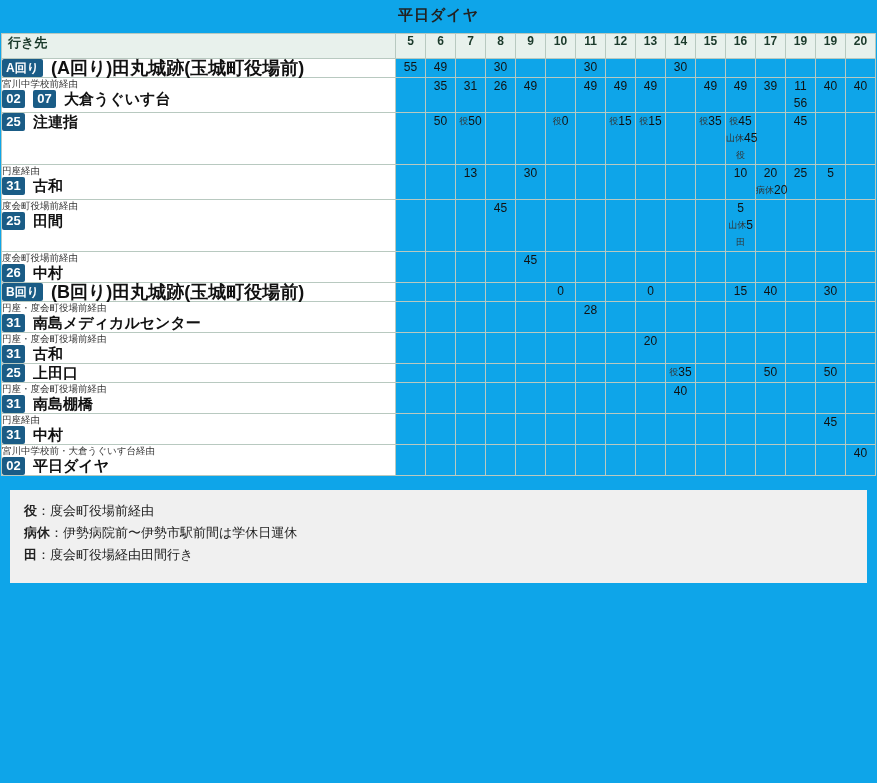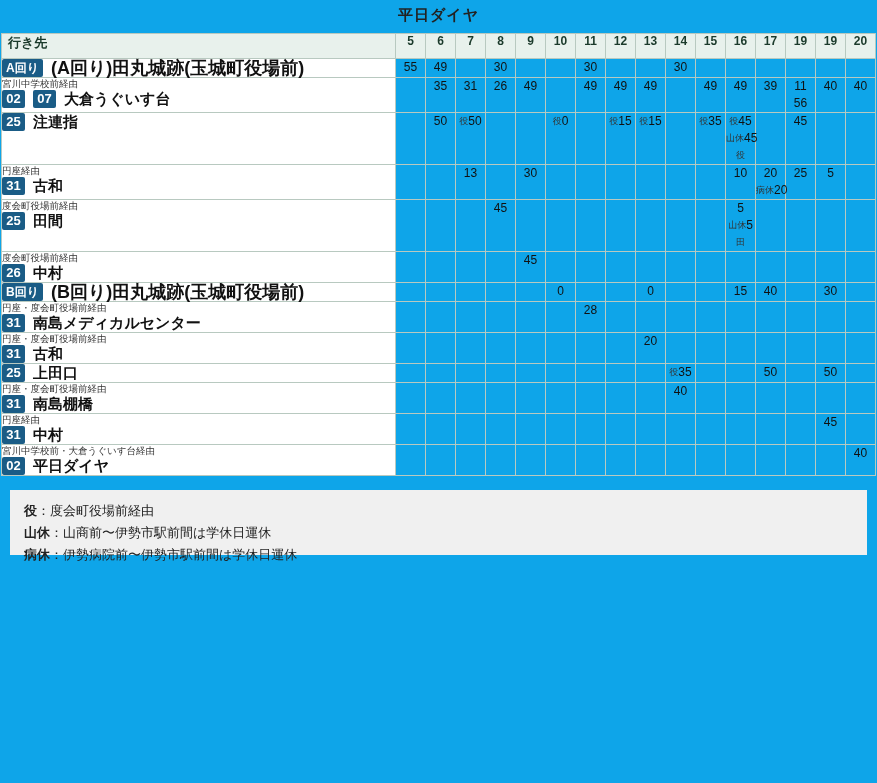--- a/index.html
+++ b/index.html
@@ -110,21 +110,21 @@
     color: #333;
     vertical-align: 1px;
   }
   .legend {
     margin: 14px 10px 0 10px;
     background: #f0f0f0;
     padding: 10px 14px 12px 14px;
     font-size: 13px;
     line-height: 22px;
     color: #222;
-    height: 65px;
+    height: 93px;
     box-sizing: border-box;
   }
   .legend b { font-weight: bold; }
 </style>
 </head>
 <body>
 
 <div id="page">
 
   <div class="title">平日ダイヤ</div>
@@ -574,17 +574,17 @@
           <td class="time"></td>
           <td class="time">
             <span class="tm">40</span>
           </td>
         </tr>
       </tbody>
   </table>
 
   <div class="legend">
       <div><b>役</b><span>：度会町役場前経由</span></div>
-      <div><b>山休</b><span>：山商前〜伊勢市駅前間は学休日運休</span></div>
       <div><b>病休</b><span>：伊勢病院前〜伊勢市駅前間は学休日運休</span></div>
+      <div><b>田</b><span>：度会町役場経由田間行き</span></div>
     </div>
 
 </div>
 
 </body></html>

